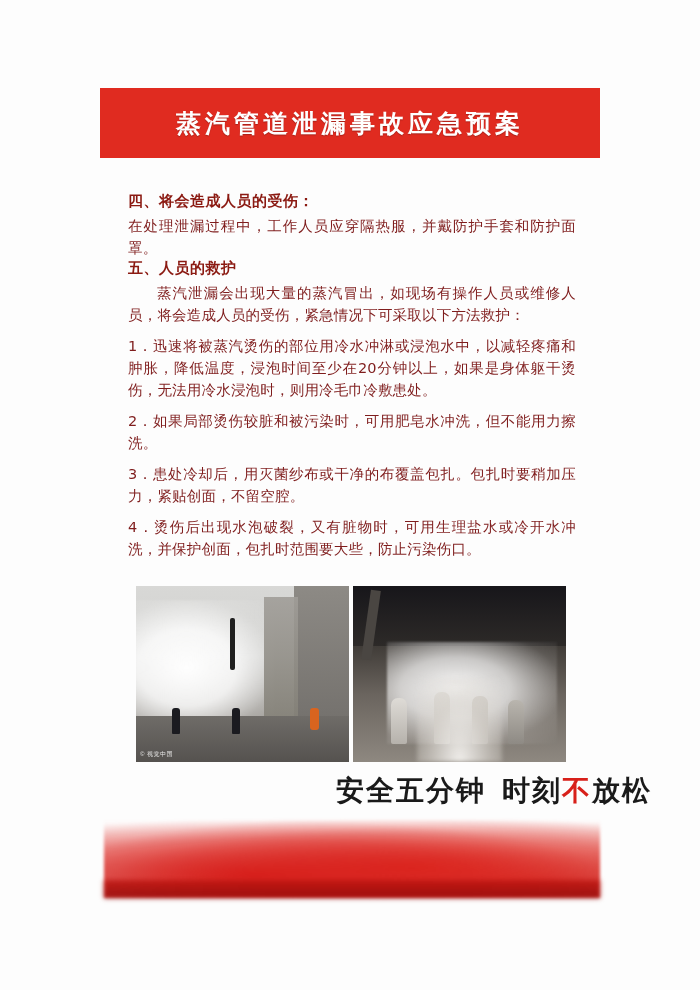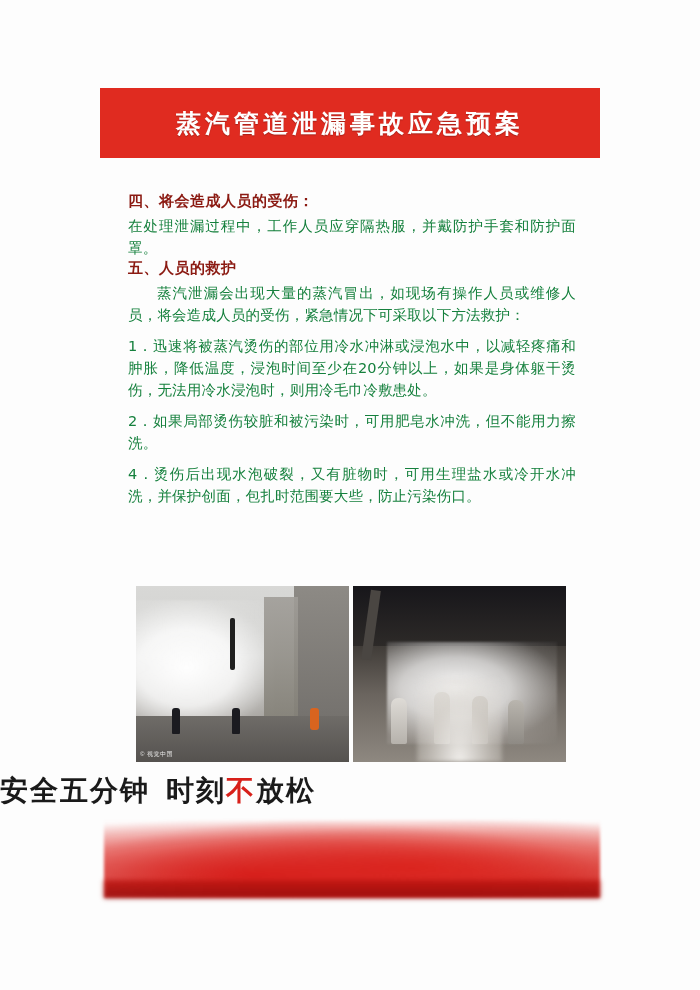--- a/index.html
+++ b/index.html
@@ -52,21 +52,21 @@
     font-size: 15px;
     font-family: "DejaVu Sans", "Liberation Sans", sans-serif;
     margin: 0 0 4px 0;
     letter-spacing: 0.5px;
   }
   .section-heading.second {
   }
   .body-text {
     font-size: 14.5px;
     line-height: 1.52;
-    color: #15803d;
+    color: #7f1d1d;
     margin: 0;
     font-family: "DejaVu Sans", "Liberation Sans", sans-serif;
     letter-spacing: 0.2px;
     text-align: justify;
   }
   .body-text + .body-text {
     margin-top: 9px;
   }
   .indent {
     text-indent: 2em;
@@ -207,21 +207,21 @@
     width: 40%;
     height: 48%;
     background: radial-gradient(ellipse at 50% 100%, rgba(245,243,240,0.95) 0%, rgba(220,216,210,0.6) 50%, rgba(200,196,190,0) 100%);
     filter: blur(2px);
   }
   .slogan {
     position: absolute;
     left: 0;
     top: 772px;
     width: 652px;
-    text-align: left;
+    text-align: right;
     font-family: Liberation Sans, sans-serif;
     font-weight: bold;
     font-size: 28px;
     letter-spacing: 2px;
     color: #1a1a1a;
   }
   .slogan .red { color: #d8201a; }
   .slogan .part {
     display: inline-block;
   }
@@ -261,20 +261,21 @@
 
   <div class="content">
 
     <h2 class="section-heading">四、将会造成人员的受伤：</h2>
     <p class="body-text">在处理泄漏过程中，工作人员应穿隔热服，并戴防护手套和防护面罩。</p>
 
     <h2 class="section-heading second">五、人员的救护</h2>
     <p class="body-text indent">蒸汽泄漏会出现大量的蒸汽冒出，如现场有操作人员或维修人员，将会造成人员的受伤，紧急情况下可采取以下方法救护：</p>
     <p class="body-text">1．迅速将被蒸汽烫伤的部位用冷水冲淋或浸泡水中，以减轻疼痛和肿胀，降低温度，浸泡时间至少在20分钟以上，如果是身体躯干烫伤，无法用冷水浸泡时，则用冷毛巾冷敷患处。</p>
     <p class="body-text">2．如果局部烫伤较脏和被污染时，可用肥皂水冲洗，但不能用力擦洗。</p>
+    <p class="body-text">3．患处冷却后，用灭菌纱布或干净的布覆盖包扎。包扎时要稍加压力，紧贴创面，不留空腔。</p>
     <p class="body-text">4．烫伤后出现水泡破裂，又有脏物时，可用生理盐水或冷开水冲洗，并保护创面，包扎时范围要大些，防止污染伤口。</p>
 
   </div>
 
   <div class="photos">
     <div class="photo photo-left">
       <div class="steam"></div>
       <div class="bldg"></div>
       <div class="bldg2"></div>
       <div class="pole"></div>

